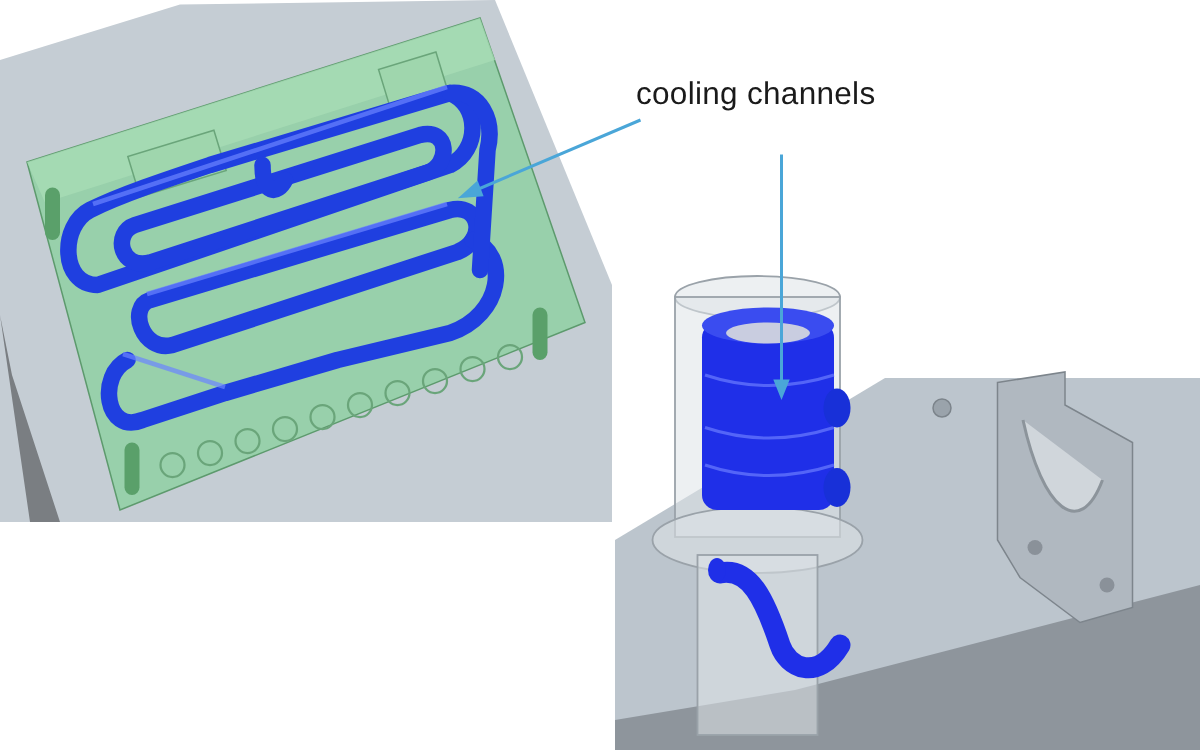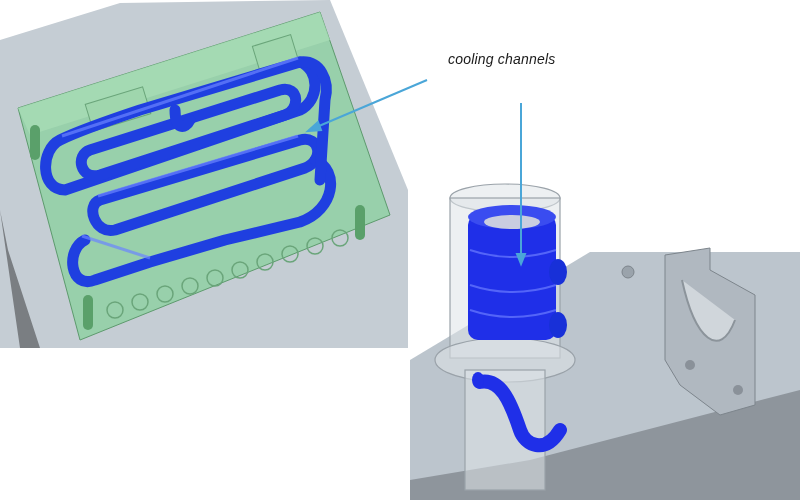--- a/index.html
+++ b/index.html
@@ -2,22 +2,22 @@
 <html><head>
 <meta charset="utf-8">
 <style>
   html, body { margin: 0; padding: 0; }
   body { width: 800px; height: 500px; background: #ffffff; position: relative; overflow: hidden; font-family: "Liberation Sans", sans-serif; }
   .panel { position: absolute; overflow: hidden; }
   #left-render { left: 0; top: 0; width: 408px; height: 348px; }
   #right-render { left: 410px; top: 160px; width: 390px; height: 340px; }
   svg { display: block; }
   .label {
-    position: absolute; left: 448px; top: 51px;
-    font-size: 14px; font-style: italic; color: #1a1a1a; letter-spacing: 0.2px;
+    position: absolute; left: 424px; top: 51px;
+    font-size: 21px; color: #1a1a1a; letter-spacing: 0.2px;
     white-space: nowrap;
   }
   #arrows { position: absolute; left: 0; top: 0; width: 800px; height: 500px; pointer-events: none; }
 </style>
 </head>
 <body>
 
 <div class="panel" id="left-render">
   <svg width="408" height="348" viewBox="0 0 408 348">
 

